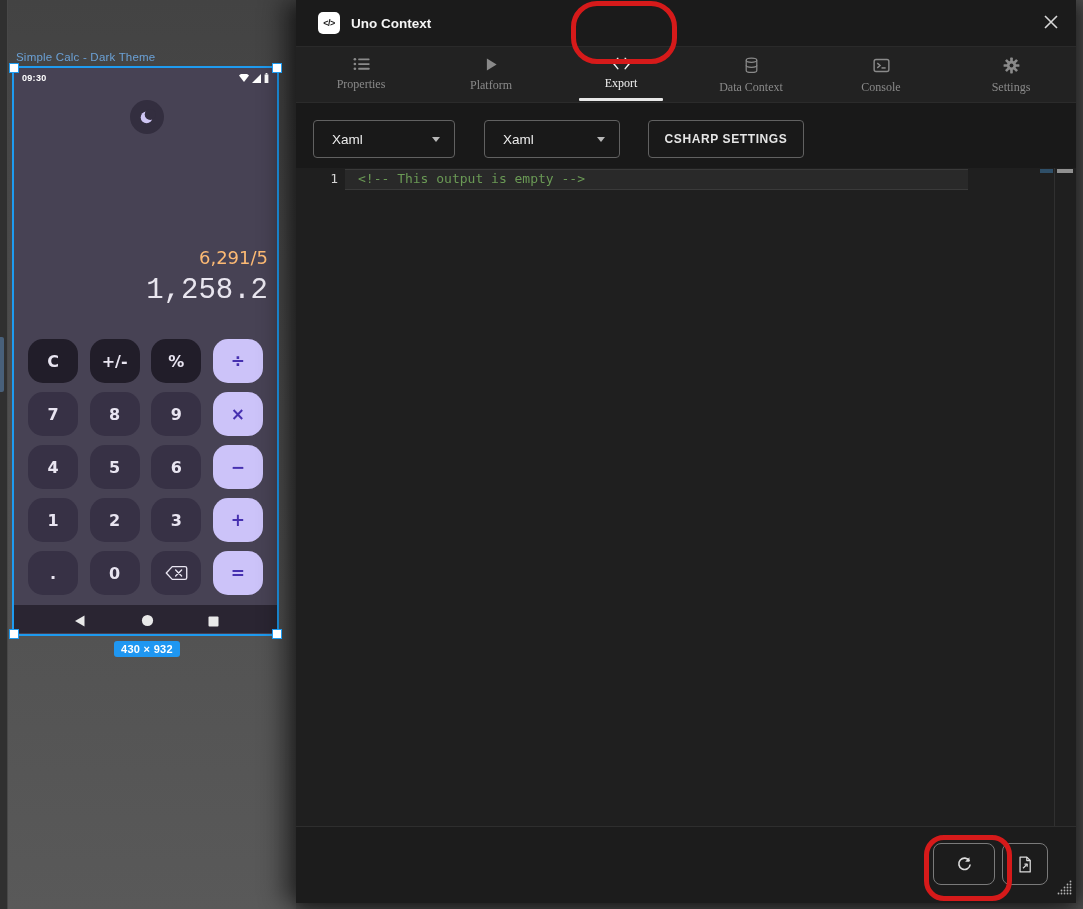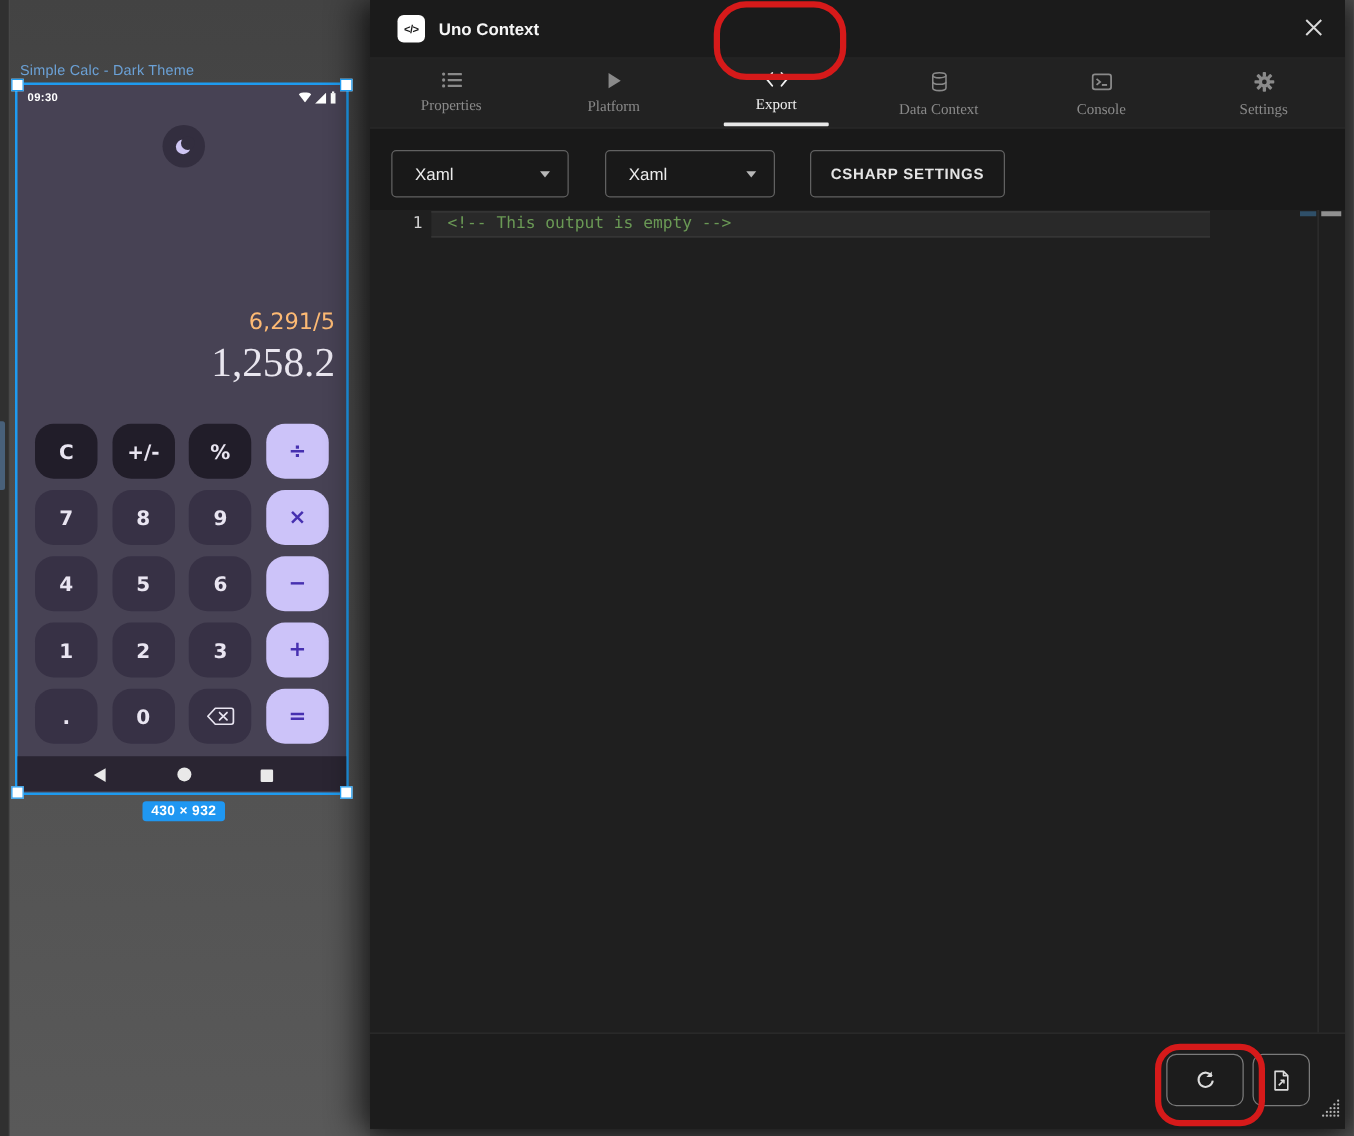--- a/index.html
+++ b/index.html
@@ -16,21 +16,21 @@
   .frame{position:absolute;left:14px;top:68px;width:263px;height:566px;background:#474254;
          outline:2px solid #1e9bf0;}
   .statusbar{position:absolute;left:0;top:2px;right:0;height:16px;display:flex;
              justify-content:space-between;align-items:center;padding:0 8px;}
   .time{font-size:9px;font-weight:bold;color:#fff;letter-spacing:.3px;}
   .sicons{display:flex;align-items:center;gap:3px;}
   .theme-toggle{position:absolute;left:116px;top:32px;width:34px;height:34px;border:none;
                 border-radius:50%;background:#332e3f;display:flex;align-items:center;justify-content:center;padding:0;cursor:pointer;}
   .display{position:absolute;right:9px;top:178px;text-align:right;}
   .expr{font-family:"DejaVu Sans",sans-serif;font-size:18px;color:#fdba74;line-height:24px;}
-  .result{font-family:Liberation Serif, serif;font-size:33px;color:#e9e6ef;line-height:42px;}
+  .result{font-family:Liberation Mono, monospace;font-size:29px;color:#e9e6ef;line-height:42px;}
 
   .keys{position:absolute;left:14px;right:14px;top:271px;}
   .key-row{display:flex;justify-content:space-between;margin-bottom:9px;}
   .key{width:50px;height:44px;border:none;border-radius:15px;display:flex;align-items:center;justify-content:center;
        font-family:"DejaVu Sans",sans-serif;font-size:16px;font-weight:600;color:#e9e5f1;padding:0;cursor:pointer;}
   .key.fn{background:#211d29;}
   .key.digit{background:#373145;}
   .key.op{background:#ccc3f9;color:#4630b0;font-weight:700;font-size:17px;}
 
   .navbar{position:absolute;left:0;top:537px;width:263px;height:28px;background:#2a2532;}

